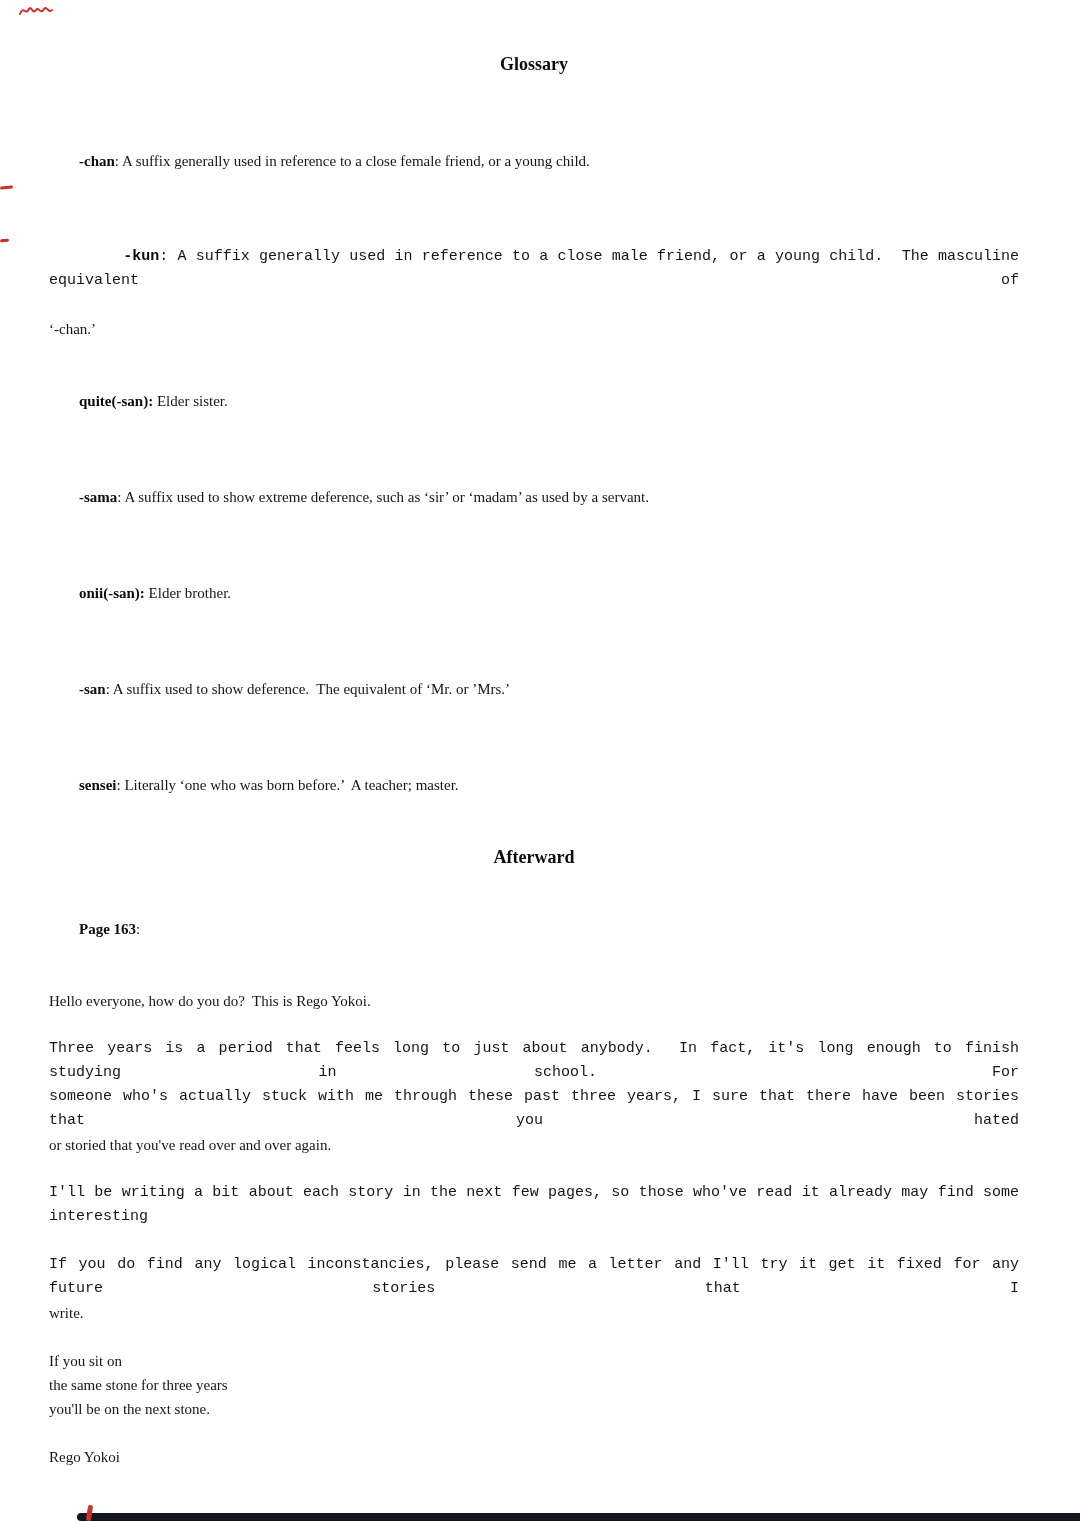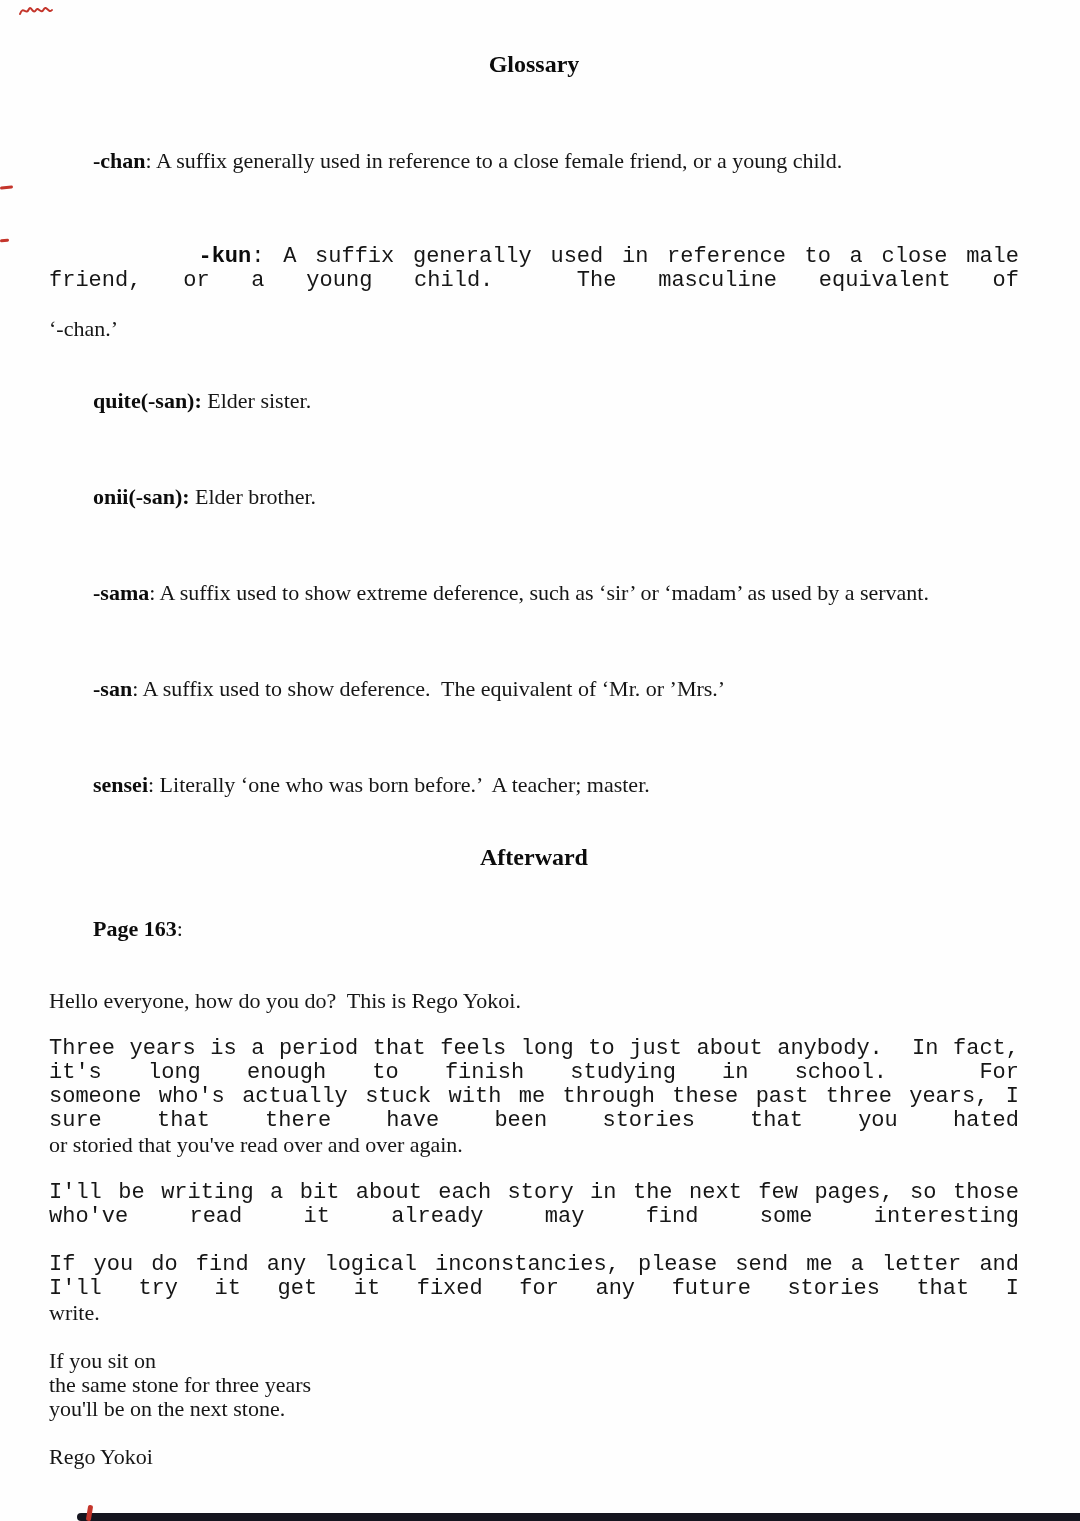--- a/index.html
+++ b/index.html
@@ -11,31 +11,31 @@
     background: #fefefe;
     box-sizing: border-box;
     padding: 52px 41px 0 49px;
     font-family: "Liberation Serif", serif;
     color: #161616;
     overflow: hidden;
   }
   .content { width: 970px; }
   .doc-heading {
     width: 970px;
-    font-size: 24px;
+    font-size: 18px;
     line-height: 24px;
     font-weight: bold;
     text-align: center;
     color: #0c0c0c;
     margin: 0 0 49px 0;
   }
   .doc-heading.afterward { margin: 22px 0 24px 0; text-align: center; }
   .block { margin: 0 0 24px 0; }
   .ln {
-    font-size: 22px;
+    font-size: 15px;
     line-height: 24px;
     white-space: pre-wrap;
   }
   .jl { text-align: justify; text-align-last: justify; font-family: Liberation Mono, monospace; }
   .term { font-weight: bold; color: #0c0c0c; }
   
   .edge-mark { position: absolute; background: #c4352b; }
   .mark-1 { left: 0; top: 186px; width: 13px; height: 3px; transform: rotate(-7deg); border-radius: 2px; }
   .mark-2 { left: 0; top: 239px; width: 9px; height: 3px; transform: rotate(-5deg); border-radius: 2px; }
   .scribble { position: absolute; left: 18px; top: 2px; }
@@ -86,27 +86,27 @@
     </div>
 
     <div class="block">
       <div class="ln">
         <span class="term">quite(-san):</span><span> Elder sister.</span>
       </div>
     </div>
 
     <div class="block">
       <div class="ln">
-        <span class="term">onii(-san):</span><span> Elder brother.</span>
+        <span class="term">-sama</span><span>: A suffix used to show extreme deference, such as ‘sir’ or ‘madam’ as used by a servant.</span>
       </div>
     </div>
 
     <div class="block">
       <div class="ln">
-        <span class="term">-sama</span><span>: A suffix used to show extreme deference, such as ‘sir’ or ‘madam’ as used by a servant.</span>
+        <span class="term">onii(-san):</span><span> Elder brother.</span>
       </div>
     </div>
 
     <div class="block">
       <div class="ln">
         <span class="term">-san</span><span>: A suffix used to show deference.  The equivalent of ‘Mr. or ’Mrs.’</span>
       </div>
     </div>
 
     <div class="block">

